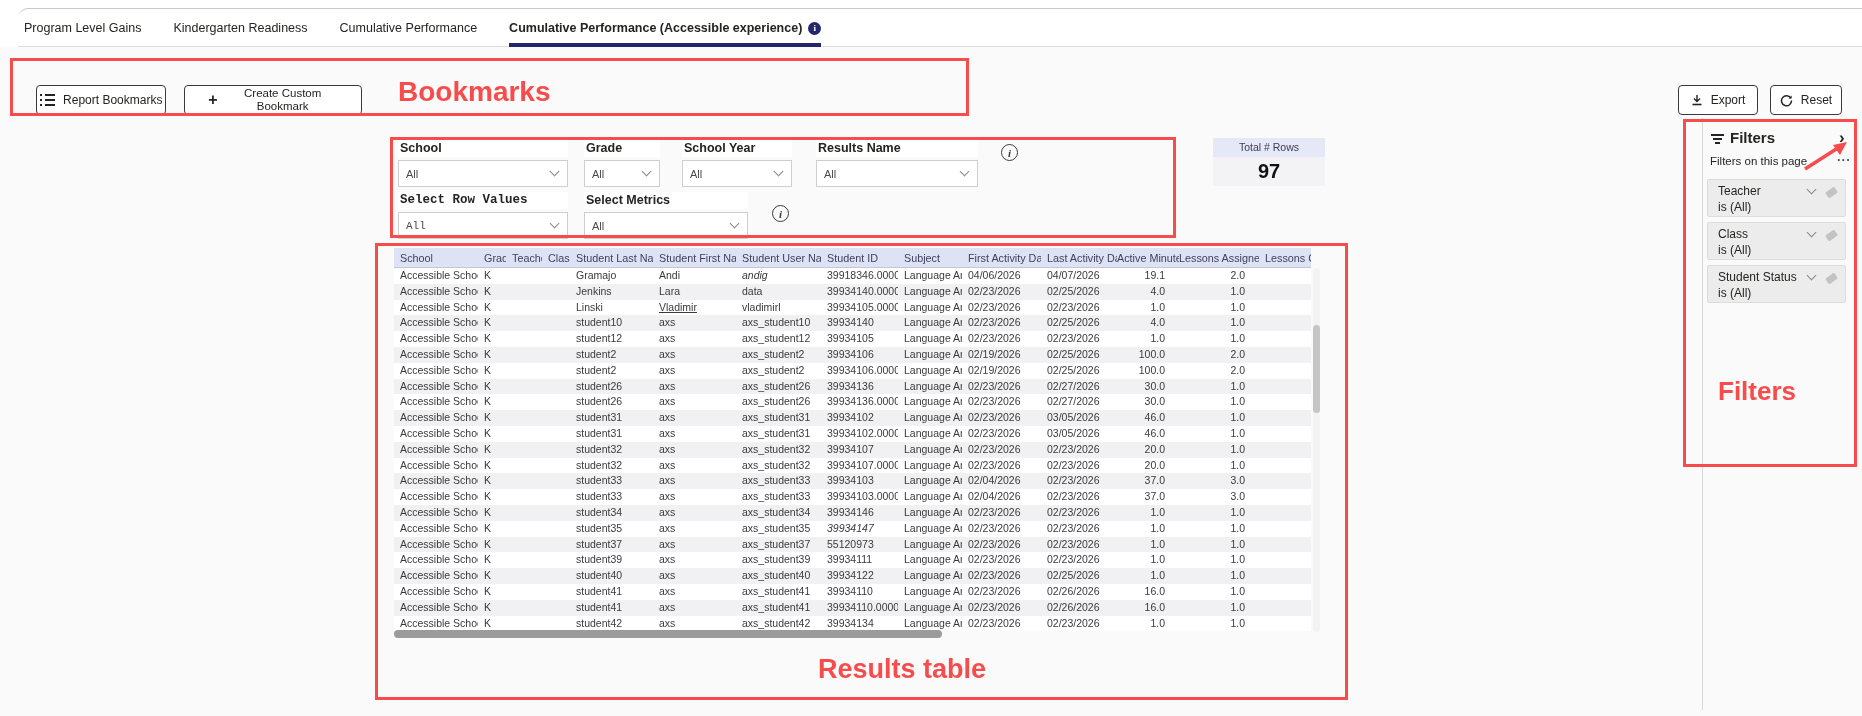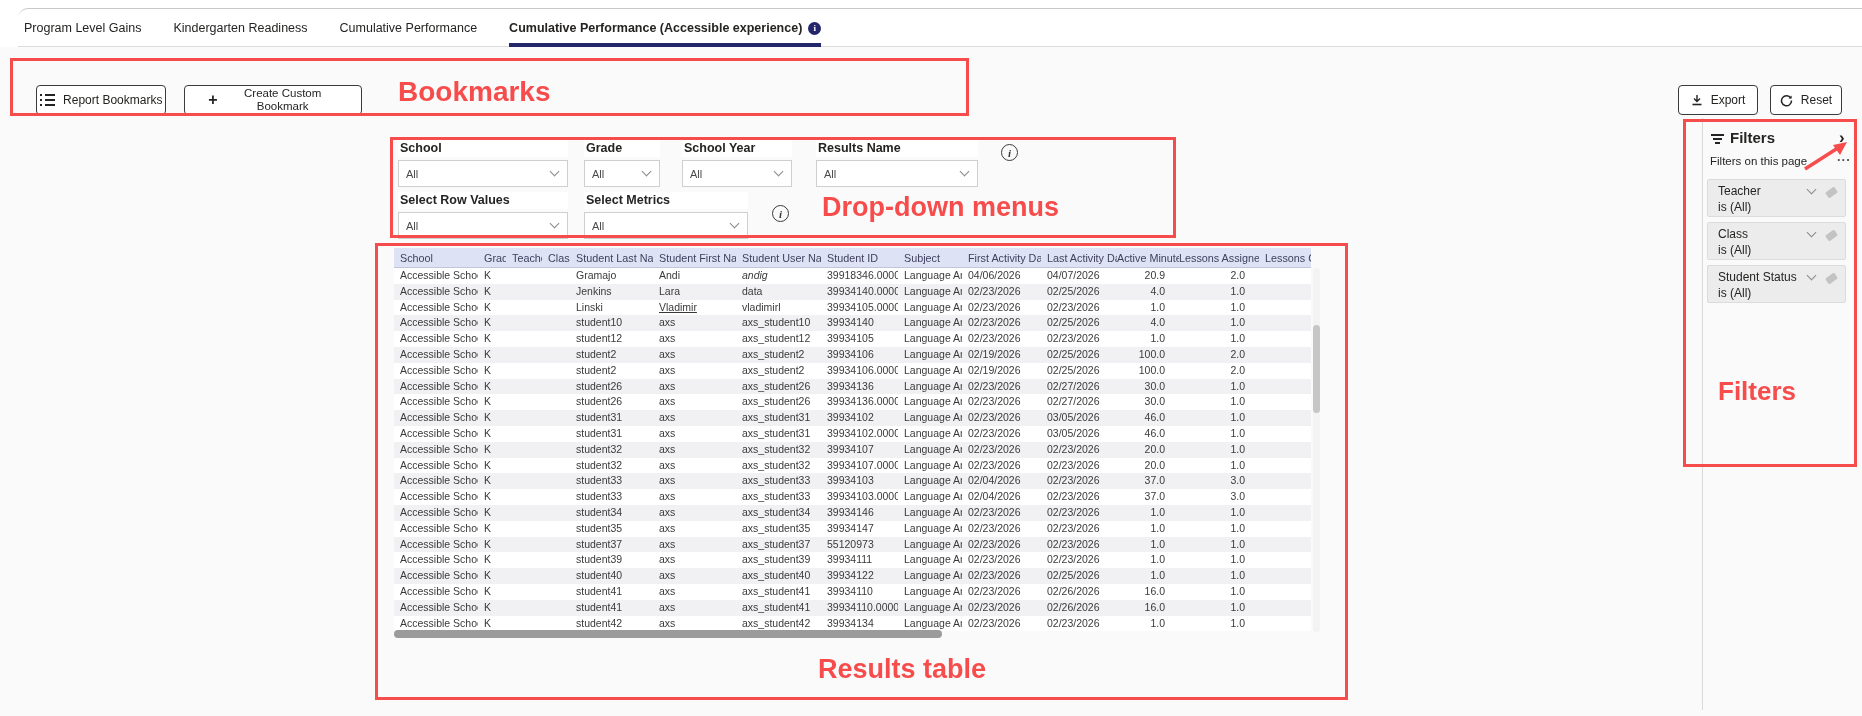--- a/index.html
+++ b/index.html
@@ -154,36 +154,40 @@
   </div>
   <div class="slicer" style="left:816px; top:140px; width:162px;">
     <div class="slabel">Results Name</div>
     <div class="sdrop">
         <span>All</span>
         <span class="chev"></span>
       </div>
   </div>
   <div class="infoicon" style="left:1001px; top:144px;">i</div>
 
-  <div class="slicer" style="left:398px; top:192px; width:170px;">
+  <div class="slicer" style="left:398px; top:192px; width:170px;font-family:Liberation Mono, monospace;">
     <div class="slabel">Select Row Values</div>
     <div class="sdrop">
         <span>All</span>
         <span class="chev"></span>
       </div>
   </div>
   <div class="slicer" style="left:584px; top:192px; width:164px;">
     <div class="slabel">Select Metrics</div>
     <div class="sdrop">
         <span>All</span>
         <span class="chev"></span>
       </div>
   </div>
   <div class="infoicon" style="left:772px; top:205px;">i</div>
 
+  <div class="kpi">
+    <div class="khead">Total # Rows</div>
+    <div class="kval">97</div>
+  </div>
 
   <div class="thead">
       <div class="cell th" style="width: 84px;">School</div>
       <div class="cell th" style="width: 28px;">Grade</div>
       <div class="cell th" style="width: 36px;">Teacher</div>
       <div class="cell th" style="width: 28px;">Class</div>
       <div class="cell th" style="width: 83px;">Student Last Name</div>
       <div class="cell th" style="width: 83px;">Student First Name</div>
       <div class="cell th" style="width: 85px;">Student User Name</div>
       <div class="cell th" style="width: 77px;">Student ID</div>
@@ -200,21 +204,21 @@
         <div class="cell" style="width: 28px;">K</div>
         <div class="cell" style="width: 36px;"></div>
         <div class="cell" style="width: 28px;"></div>
         <div class="cell" style="width: 83px;">Gramajo</div>
         <div class="cell" style="width: 83px;">Andi</div>
         <div class="cell" style="width: 85px; font-style: italic;">andig</div>
         <div class="cell" style="width: 77px;">39918346.00000</div>
         <div class="cell" style="width: 64px;">Language Arts</div>
         <div class="cell" style="width: 79px;">04/06/2026</div>
         <div class="cell" style="width: 76px;">04/07/2026</div>
-        <div class="cell r" style="width: 62px;">20.9</div>
+        <div class="cell r" style="width: 62px;">19.1</div>
         <div class="cell r" style="width: 80px;">2.0</div>
         <div class="cell" style="width: 52px;"></div>
       </div>
       <div class="trow alt">
         <div class="cell" style="width: 84px;">Accessible School</div>
         <div class="cell" style="width: 28px;">K</div>
         <div class="cell" style="width: 36px;"></div>
         <div class="cell" style="width: 28px;"></div>
         <div class="cell" style="width: 83px;">Jenkins</div>
         <div class="cell" style="width: 83px;">Lara</div>
@@ -452,21 +456,21 @@
         <div class="cell" style="width: 52px;"></div>
       </div>
       <div class="trow">
         <div class="cell" style="width: 84px;">Accessible School</div>
         <div class="cell" style="width: 28px;">K</div>
         <div class="cell" style="width: 36px;"></div>
         <div class="cell" style="width: 28px;"></div>
         <div class="cell" style="width: 83px;">student35</div>
         <div class="cell" style="width: 83px;">axs</div>
         <div class="cell" style="width: 85px;">axs_student35</div>
-        <div class="cell" style="width: 77px;">39934147</div>
+        <div class="cell" style="width: 77px; font-style: italic;">39934147</div>
         <div class="cell" style="width: 64px;">Language Arts</div>
         <div class="cell" style="width: 79px;">02/23/2026</div>
         <div class="cell" style="width: 76px;">02/23/2026</div>
         <div class="cell r" style="width: 62px;">1.0</div>
         <div class="cell r" style="width: 80px;">1.0</div>
         <div class="cell" style="width: 52px;"></div>
       </div>
       <div class="trow alt">
         <div class="cell" style="width: 84px;">Accessible School</div>
         <div class="cell" style="width: 28px;">K</div>
@@ -597,21 +601,20 @@
         <div class="fcond">is (All)</div>
         <span class="chev"></span>
         <span class="eraser"></span>
       </div>
     </div>
 
   <div class="redbox" style="left:10px; top:58px; width:959px; height:58px;"></div>
   <div class="redlabel" style="left:398px; top:76px; font-size:28px;">Bookmarks</div>
 
   <div class="redbox" style="left:390px; top:137px; width:786px; height:101px;"></div>
-  <div class="redlabel" style="left:822px; top:192px; font-size:27px;">Drop-down menus</div>
 
   <div class="redbox" style="left:375px; top:243px; width:973px; height:457px;"></div>
   <div class="redlabel" style="left:818px; top:654px; font-size:27px;">Results table</div>
 
   <div class="redbox" style="left:1683px; top:119px; width:174px; height:348px;"></div>
   <div class="redlabel" style="left:1718px; top:376px; font-size:26px;">Filters</div>
   <svg style="position:absolute; left:1795px; top:133px; pointer-events:none;" width="62" height="42">
     <line x1="10" y1="36" x2="46" y2="13" stroke="#f74c4c" stroke-width="3.5"></line>
     <polygon points="52,9 38,12 45,22" fill="#f74c4c"></polygon>
   </svg>

